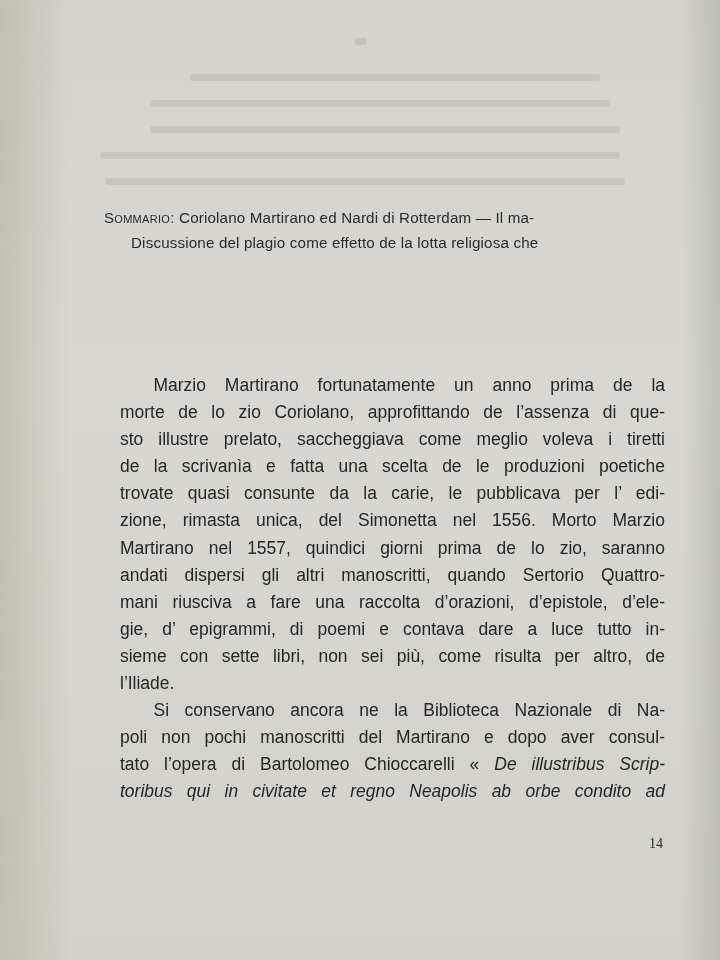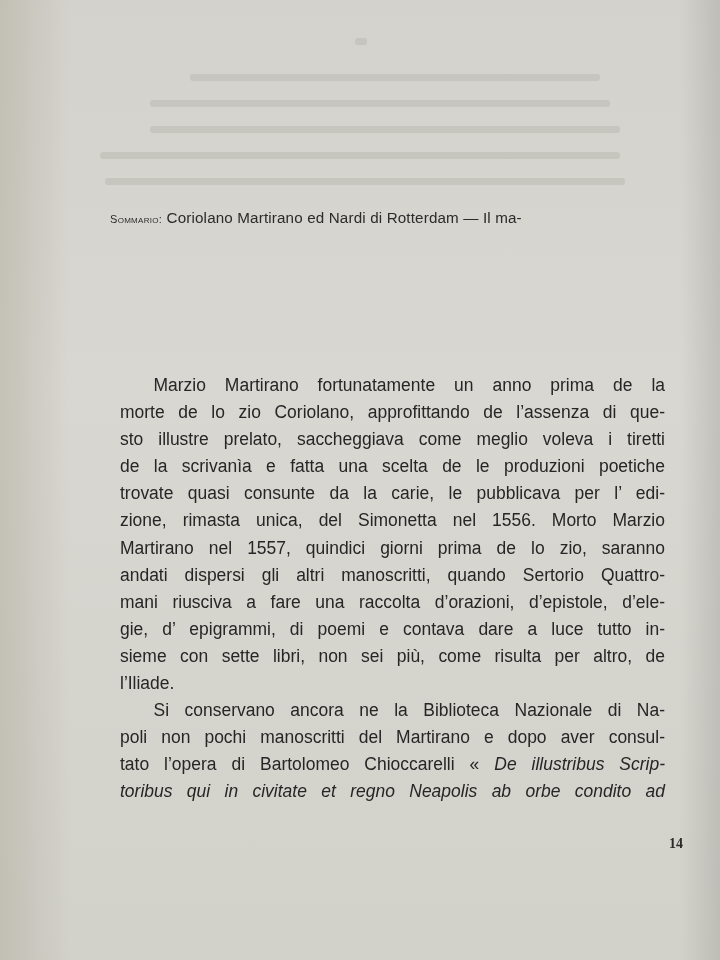--- a/index.html
+++ b/index.html
@@ -28,57 +28,58 @@
     .summary {
       position: absolute;
       left: 104px; top: 206px; width: 520px;
       font-size: 15.2px; line-height: 24.5px;
       color: #2b2b2b;
       letter-spacing: 0.15px;
     }
     .summary .line { display: block; white-space: nowrap; }
     .summary .indent { padding-left: 27px; }
     .summary .label {
-      font-variant: small-caps; font-size: 11px; letter-spacing: 0.3px; margin-left: 6px;
+      font-variant: small-caps; font-size: 15px; letter-spacing: 0.3px;
     }
     .body-text {
       position: absolute;
       left: 120px; top: 371px; width: 545px;
       font-family: "Liberation Sans Narrow", "Liberation Sans", "DejaVu Sans", sans-serif;
       font-size: 18.8px; line-height: 27.1px;
       color: #262626;
       transform: scaleX(0.93);
       transform-origin: left top;
     }
     .body-text .line { display: block; white-space: nowrap; width: 586px; text-align: justify; text-align-last: justify; }
     .body-text .line.last { text-align-last: left; }
     .body-text .para-start { padding-left: 36px; width: 550px; }
     .body-text em { font-style: italic; }
     .page-number {
-      position: absolute; left: 669px; top: 836px;
+      position: absolute; left: 649px; top: 836px;
       font-family: "Liberation Serif", "DejaVu Serif", serif;
-      font-size: 14px; font-weight: bold; color: #2a2a2a;
+      font-size: 14px; font-weight: normal; color: #2a2a2a;
     }
   </style>
 </head>
 <body>
 
 <div class="page">
 
   <div class="bleed">
     <div class="ln" style="left:355px;top:38px;width:12px;"></div>
     <div class="ln" style="left:190px;top:74px;width:410px;"></div>
     <div class="ln" style="left:150px;top:100px;width:460px;"></div>
     <div class="ln" style="left:150px;top:126px;width:470px;"></div>
     <div class="ln" style="left:100px;top:152px;width:520px;"></div>
     <div class="ln" style="left:105px;top:178px;width:520px;"></div>
   </div>
 
   <div class="summary">
     <span class="line"><span class="label">Sommario:</span><span> Coriolano Martirano ed Nardi di Rotterdam — Il ma-</span></span>
+    <span class="line indent">Discussione del plagio come effetto de la lotta religiosa che</span>
   </div>
 
   <div class="body-text">
     <span class="line para-start">Marzio Martirano fortunatamente un anno prima de la</span>
     <span class="line">morte de lo zio Coriolano, approfittando de l’assenza di que-</span>
     <span class="line">sto illustre prelato, saccheggiava come meglio voleva i tiretti</span>
     <span class="line">de la scrivanìa e fatta una scelta de le produzioni poetiche</span>
     <span class="line">trovate quasi consunte da la carie, le pubblicava per l’ edi-</span>
     <span class="line">zione, rimasta unica, del Simonetta nel 1556. Morto Marzio</span>
     <span class="line">Martirano nel 1557, quindici giorni prima de lo zio, saranno</span>

